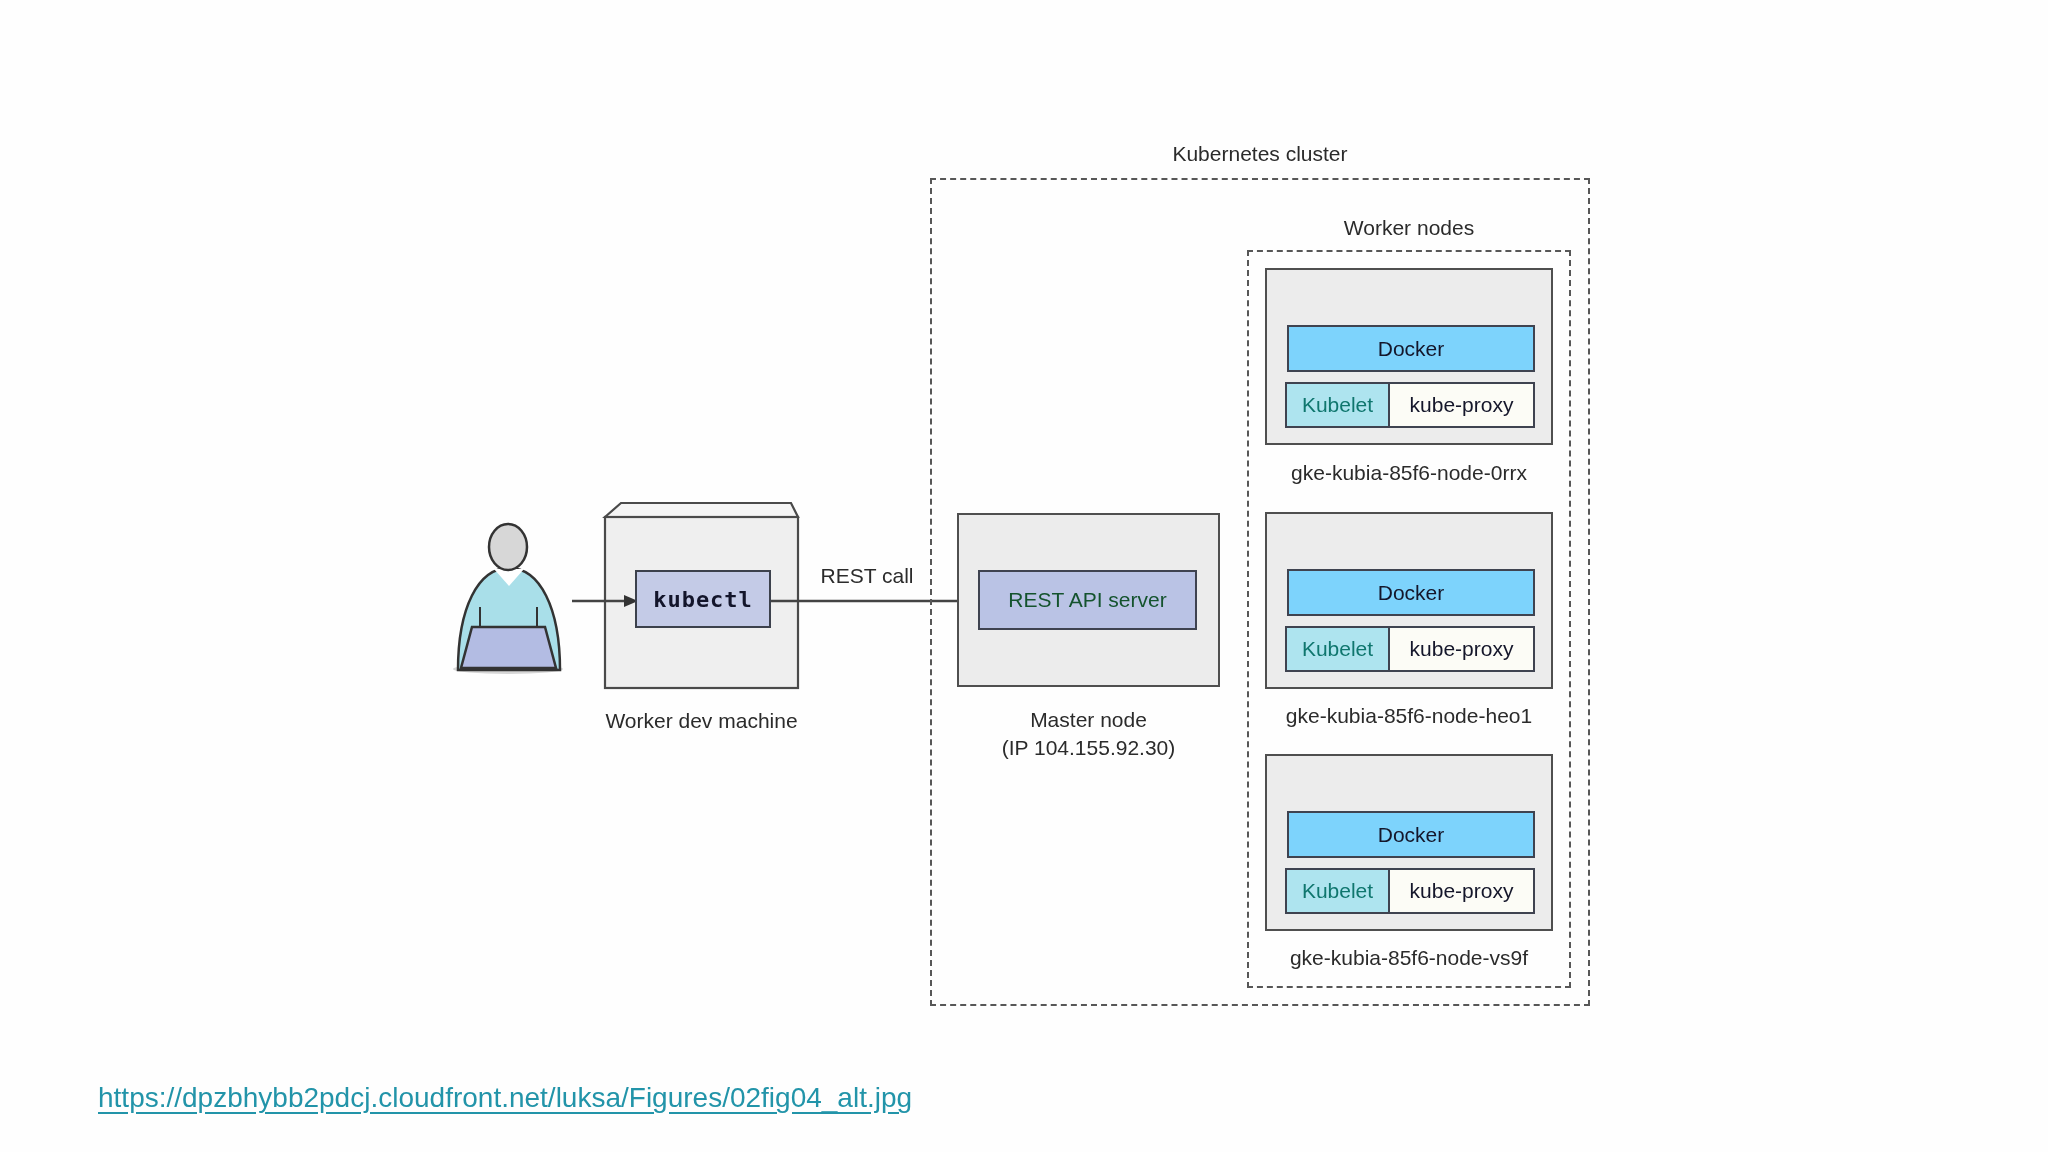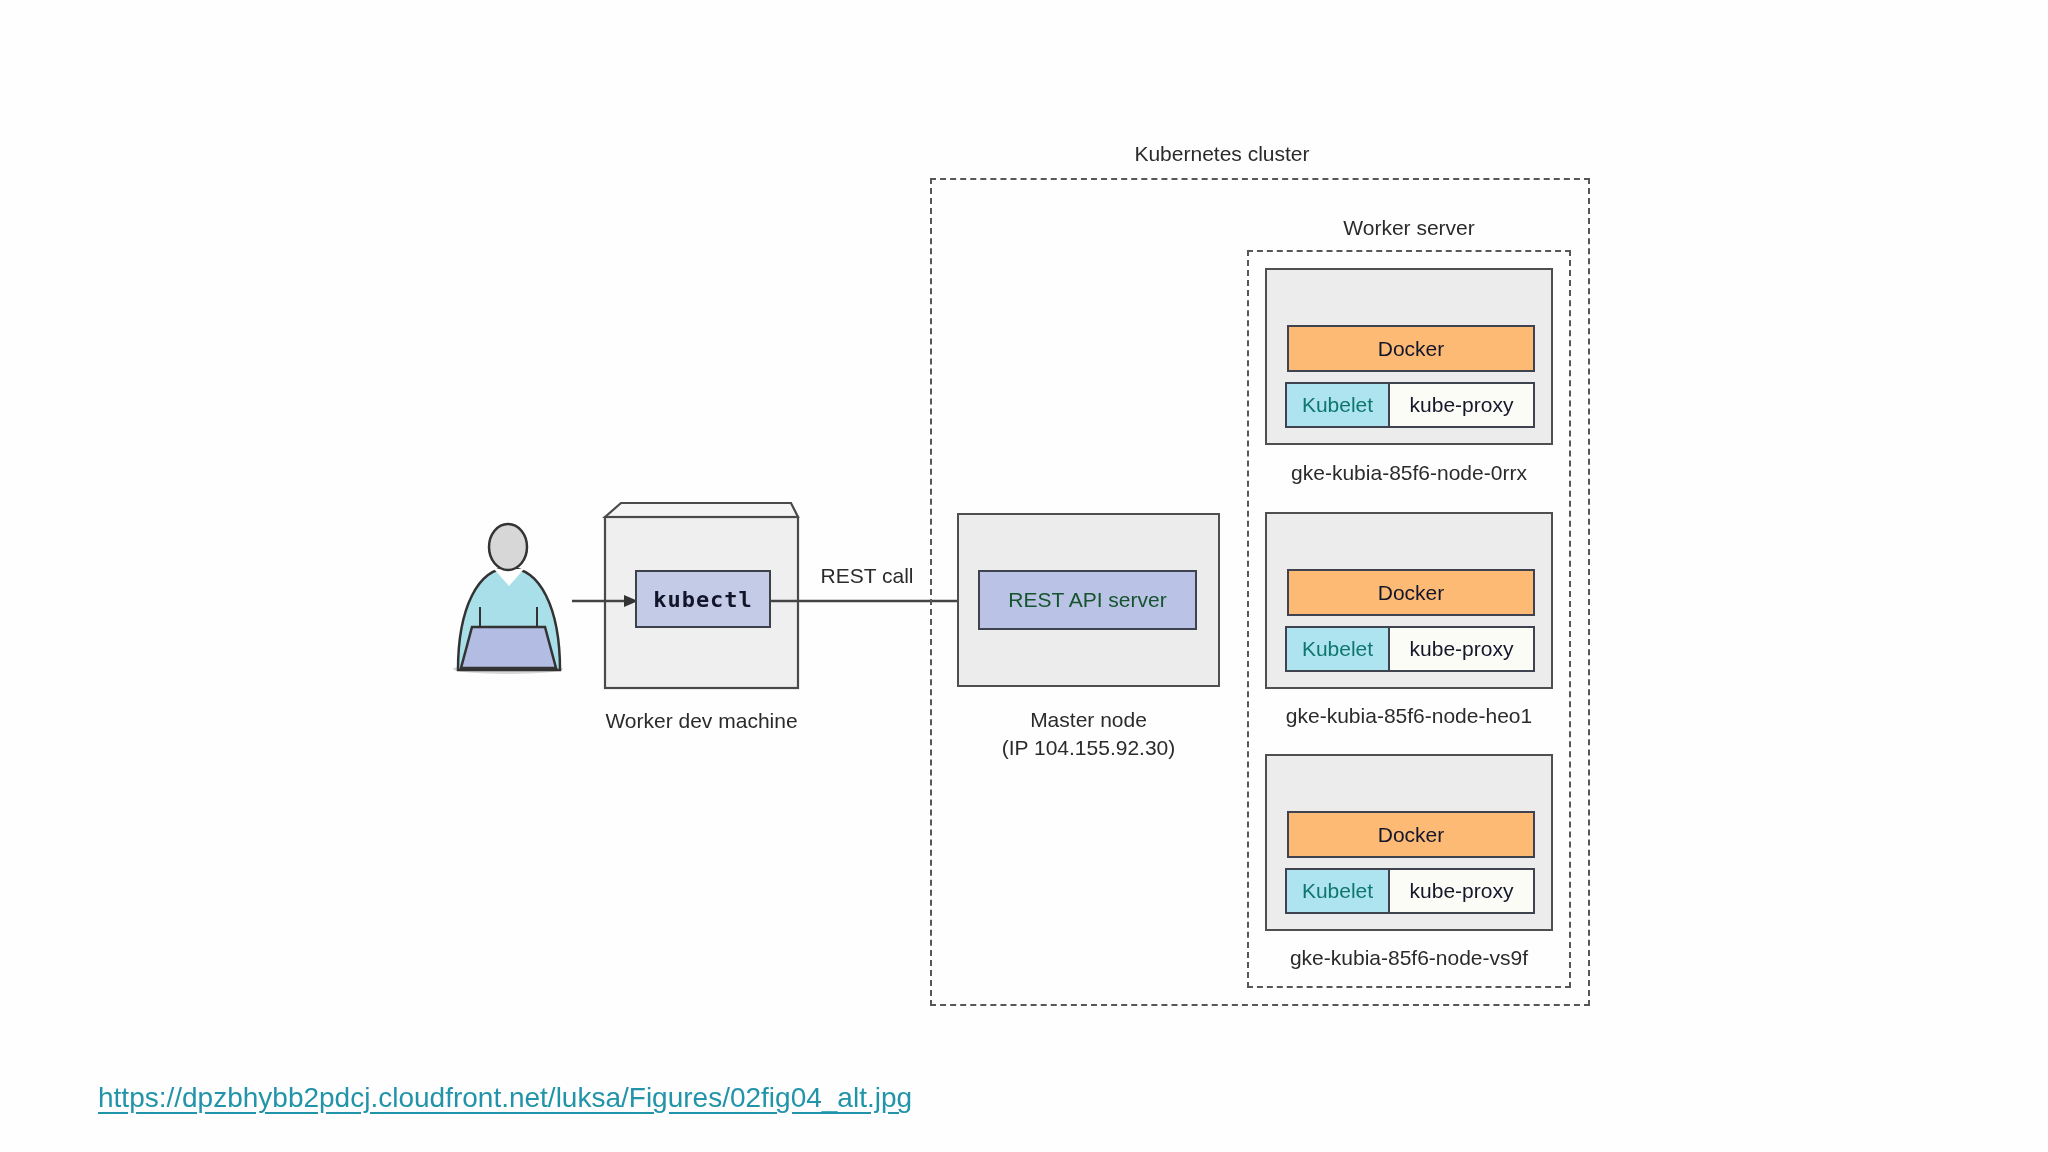--- a/index.html
+++ b/index.html
@@ -30,21 +30,21 @@
     line-height: 1.2;
   }
   
   .cluster-box {
     position: absolute;
     left: 930px; top: 178px;
     width: 660px; height: 828px;
     border: 2px dashed #575757;
     box-sizing: border-box;
   }
-  .cluster-label { left: 892px; top: 141px; width: 660px; }
+  .cluster-label { left: 930px; top: 141px; width: 660px; }
   
   .worker-box {
     position: absolute;
     left: 1247px; top: 250px;
     width: 324px; height: 738px;
     border: 2px dashed #575757;
     box-sizing: border-box;
   }
   .worker-label { left: 1247px; top: 215px; width: 324px; }
   
@@ -56,21 +56,21 @@
     border: 2px solid #4f4f4f;
     box-sizing: border-box;
   }
   .node.n1 { top: 268px; }
   .node.n2 { top: 512px; }
   .node.n3 { top: 754px; }
   .docker {
     position: absolute;
     left: 20px; top: 55px;
     width: 248px; height: 47px;
-    background: #fdba74;
+    background: #7dd3fc;
     border: 2px solid #3f4350;
     box-sizing: border-box;
     display: flex; align-items: center; justify-content: center;
     font-size: 21px; color: #14162a;
   }
   .krow {
     position: absolute;
     left: 18px; top: 112px;
     width: 250px; height: 46px;
     border: 2px solid #3f4350;
@@ -174,21 +174,21 @@
 
     <g>
       <line x1="771" y1="601" x2="961" y2="601" stroke="#444444" stroke-width="2.5"></line>
       <polygon points="961,594 976,601 961,608" fill="#333333"></polygon>
     </g>
   </svg>
 
   <div class="lbl cluster-label">Kubernetes cluster</div>
   <div class="cluster-box"></div>
 
-  <div class="lbl worker-label">Worker server</div>
+  <div class="lbl worker-label">Worker nodes</div>
   <div class="worker-box"></div>
 
   <div class="node n1">
     <div class="docker">Docker</div>
     <div class="krow">
       <div class="kubelet">Kubelet</div>
       <div class="kproxy">kube-proxy</div>
     </div>
   </div>
   <div class="lbl node-label nl1">gke-kubia-85f6-node-0rrx</div>

